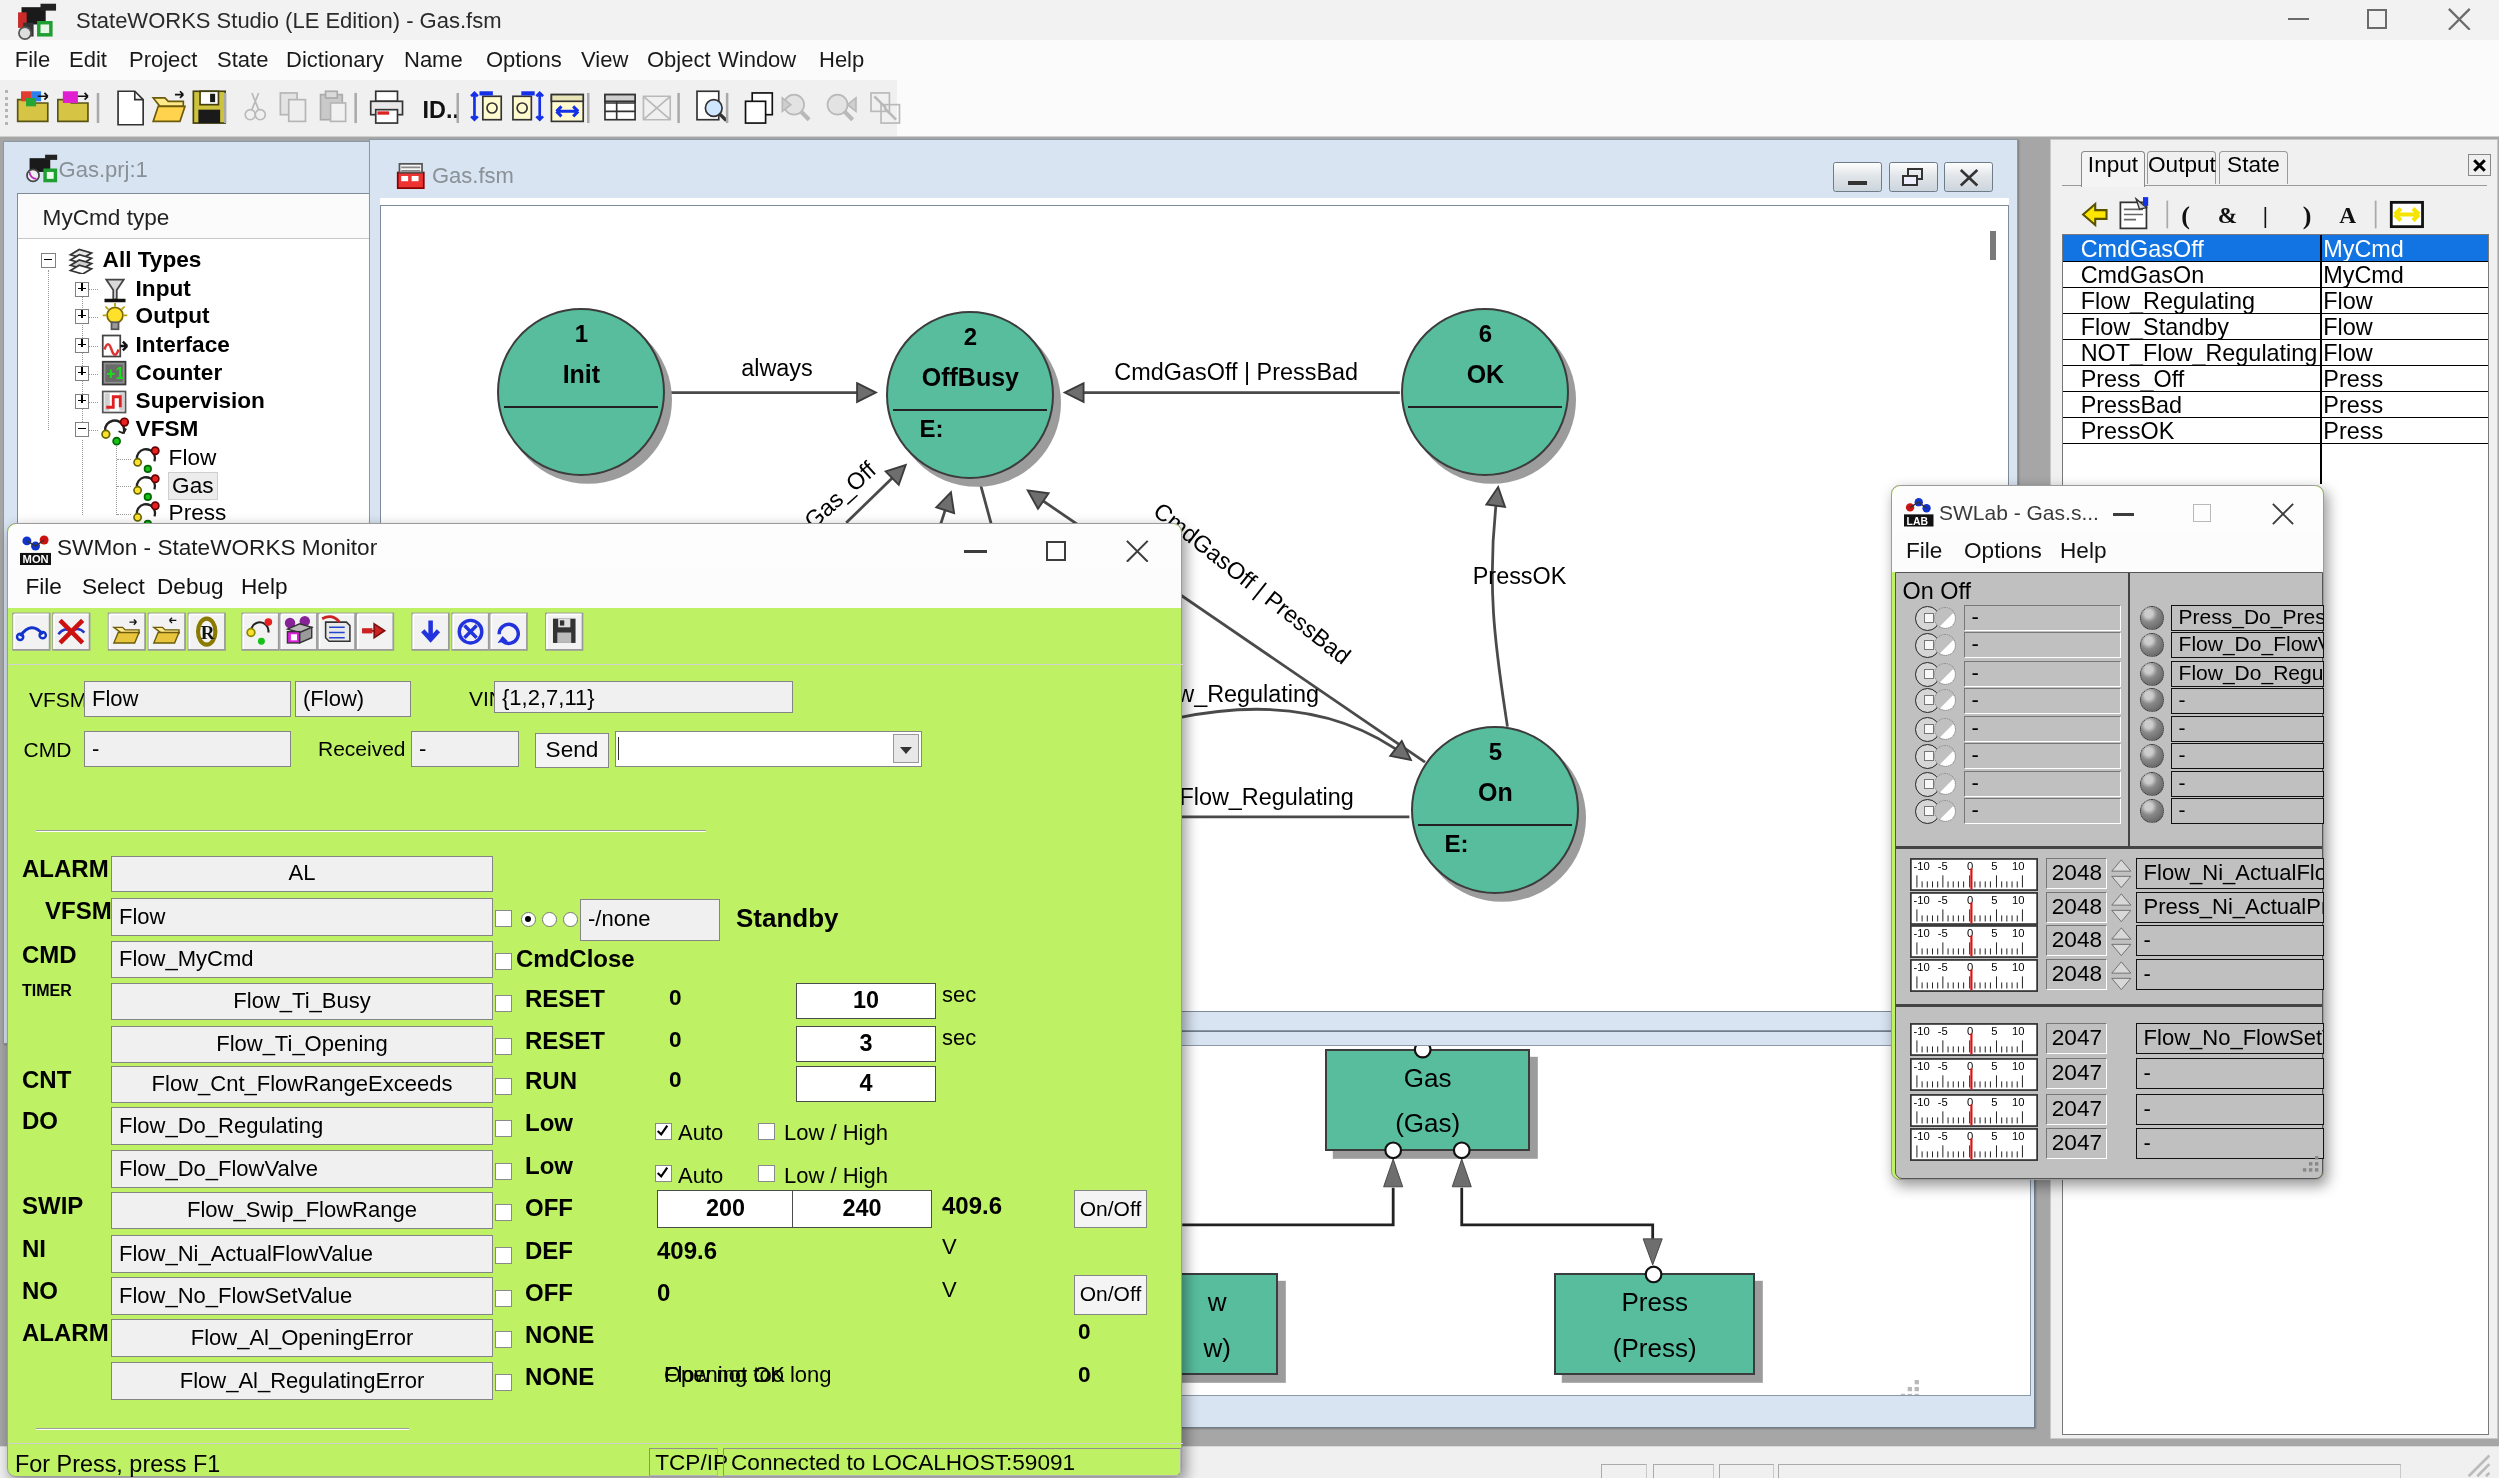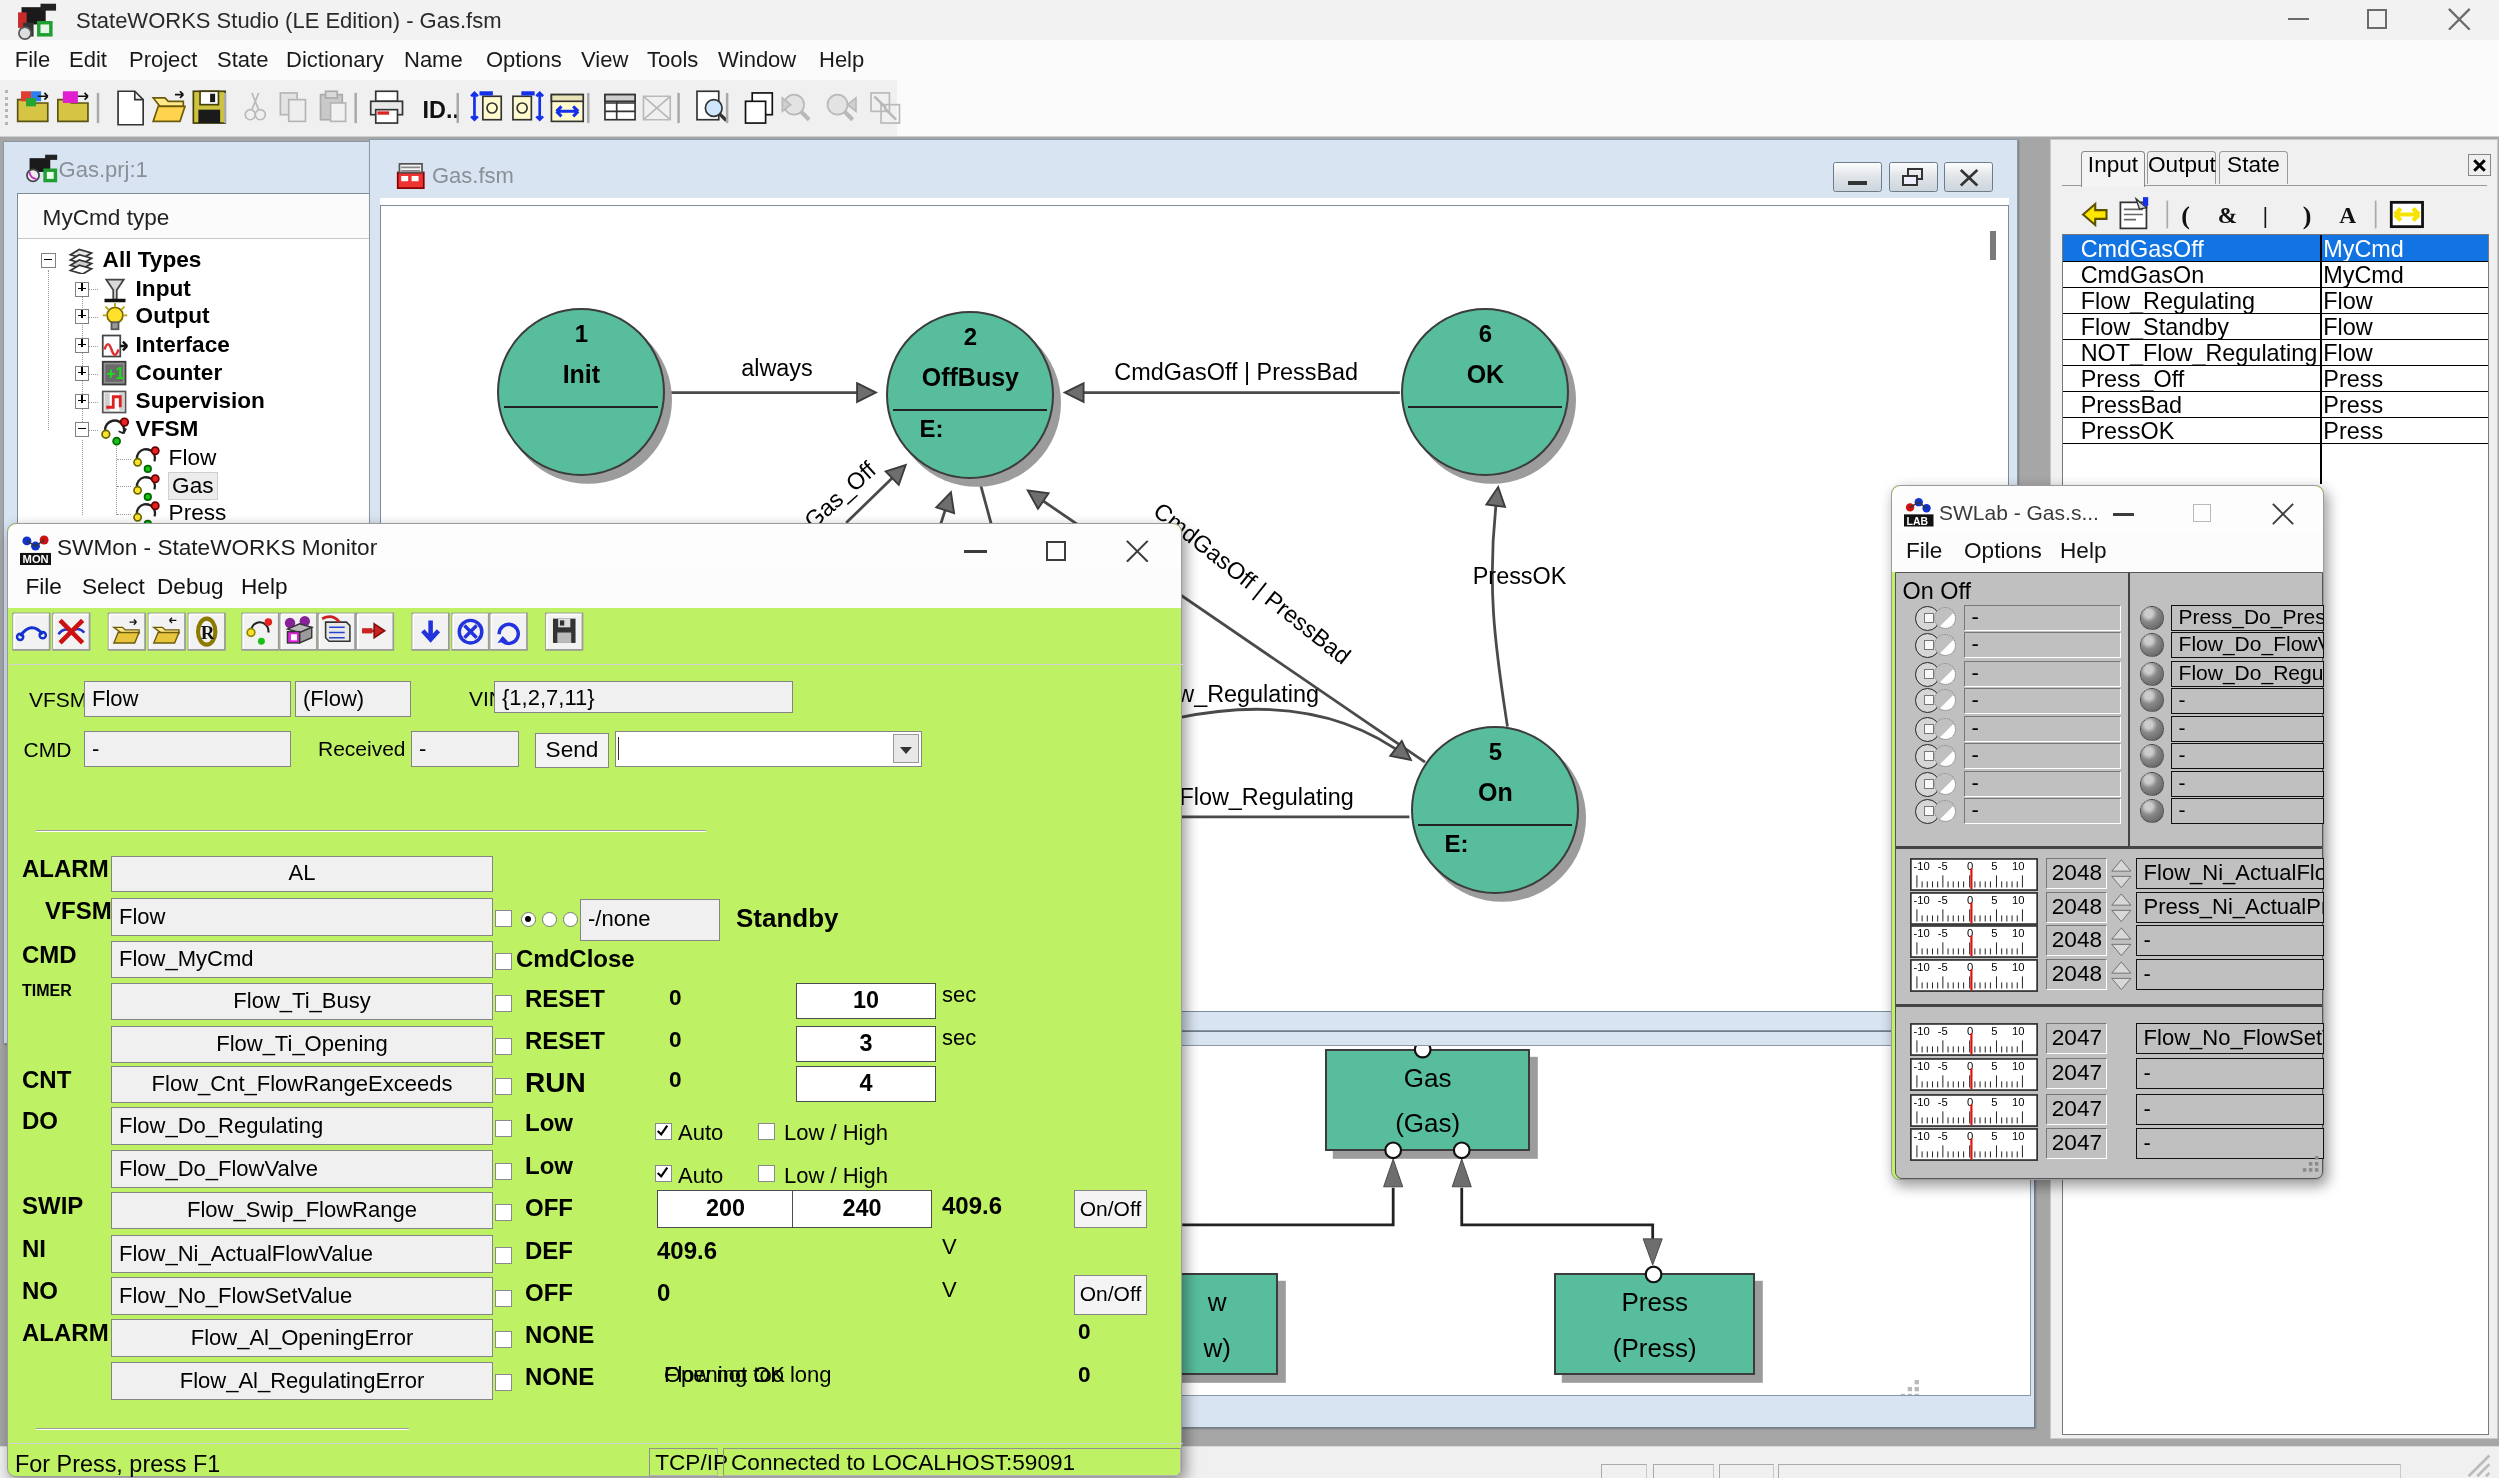--- a/index.html
+++ b/index.html
@@ -66,21 +66,21 @@
 <div class="abs" id="titletext">StateWORKS Studio (LE Edition) - Gas.fsm</div>
 <div class="abs" id="menubar">
   <div class="mmenu" style="left:14.8px">File</div>
   <div class="mmenu" style="left:69px">Edit</div>
   <div class="mmenu" style="left:129px">Project</div>
   <div class="mmenu" style="left:217px">State</div>
   <div class="mmenu" style="left:286px">Dictionary</div>
   <div class="mmenu" style="left:404px">Name</div>
   <div class="mmenu" style="left:486px">Options</div>
   <div class="mmenu" style="left:581px">View</div>
-  <div class="mmenu" style="left:647px">Tools</div>
+  <div class="mmenu" style="left:647px">Object</div>
   <div class="mmenu" style="left:718px">Window</div>
   <div class="mmenu" style="left:819px">Help</div>
 </div>
 <div class="abs" id="toolbar">
   <div class="abs" style="left:0;top:0;width:897px;height:56px;background:#f1f0f0"></div>
   <div class="abs" style="left:5.2px;top:10.4px;width:3.5px;height:35px;border-left:3.5px dotted #b5b5b5"></div>
   <svg class="abs" style="left:15.6px;top:8.7px" width="937" height="38" viewBox="0 0 560 22">
 
     <g transform="translate(0,0)">
       <path d="M1 6 L1 19 L19 19 L19 8 L9 8 L7 6 Z" fill="#d6c544" stroke="#5a5414"></path>
@@ -687,21 +687,21 @@
   <div class="nlabel" style="left:934px;top:458px">sec</div>
   <div class="fld" style="left:103px;top:502px;width:382px;height:37px;text-align:center;line-height:34px;padding-left:0">Flow_Ti_Opening</div>
   <div class="cb" style="left:487px;top:514px"></div>
   <div class="blabel" style="left:517px;top:503px;font-size:24px">RESET</div>
   <div class="nlabel" style="left:661px;top:503px;font-weight:bold;font-size:22.6px">0</div>
   <div class="vbox" style="left:788px;top:502px;width:140px;height:36px;line-height:32px">3</div>
   <div class="nlabel" style="left:934px;top:501px">sec</div>
   <div class="blabel" style="left:14px;top:542px;font-size:24px">CNT</div>
   <div class="fld" style="left:103px;top:542px;width:382px;height:37px;text-align:center;line-height:34px;padding-left:0">Flow_Cnt_FlowRangeExceeds</div>
   <div class="cb" style="left:487px;top:554px"></div>
-  <div class="blabel" style="left:517px;top:543px;font-size:28px">RUN</div>
+  <div class="blabel" style="left:517px;top:543px;font-size:24px">RUN</div>
   <div class="nlabel" style="left:661px;top:543px;font-weight:bold;font-size:22.6px">0</div>
   <div class="vbox" style="left:788px;top:542px;width:140px;height:36px;line-height:32px">4</div>
   <div class="blabel" style="left:14px;top:583px;font-size:24px">DO</div>
   <div class="fld" style="left:103px;top:583px;width:382px;height:38px;line-height:35px">Flow_Do_Regulating</div>
   <div class="cb" style="left:487px;top:596px"></div>
   <div class="blabel" style="left:517px;top:585px;font-size:24px">Low</div>
   <div class="cb" style="left:647px;top:599px"><svg width="13" height="13" viewBox="0 0 15 15">
         <path d="M2 8 l4 4 l7 -10" stroke="#000" stroke-width="2.5" fill="none"></path>
       </svg></div>
   <div class="nlabel" style="left:670px;top:596px">Auto</div>

